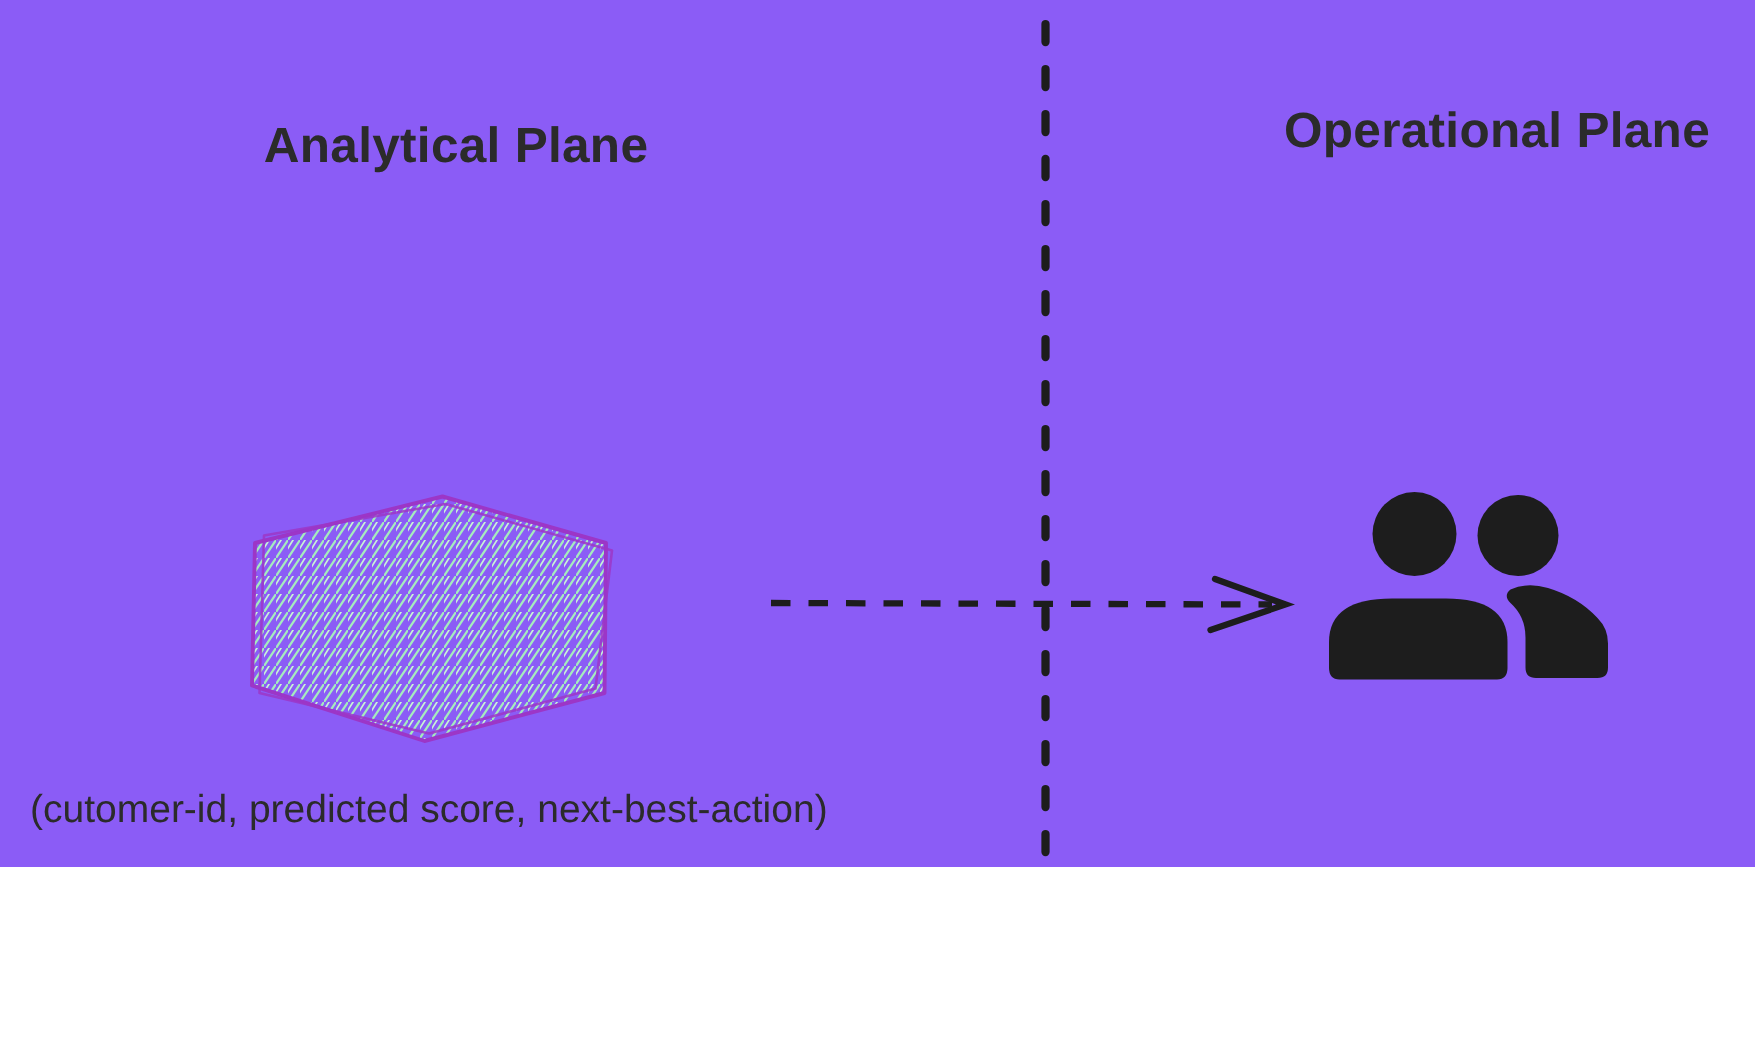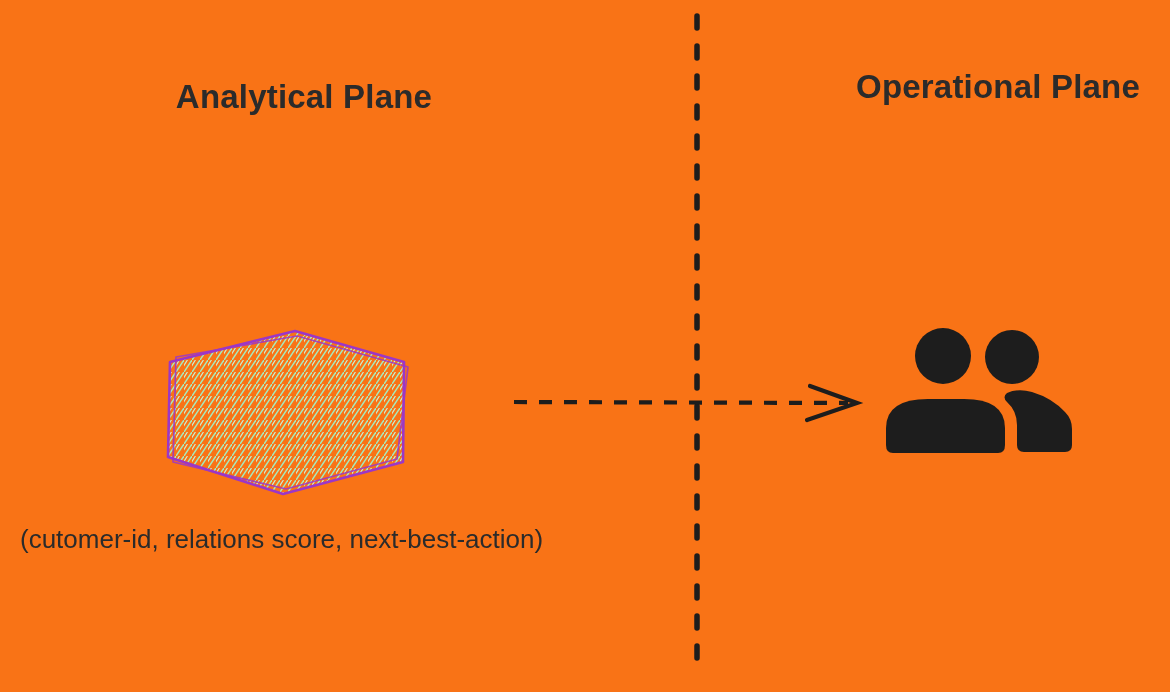--- a/index.html
+++ b/index.html
@@ -3,22 +3,22 @@
 <meta charset="utf-8">
 <style>
   html, body {
     margin: 0;
     padding: 0;
     background: #ffffff;
   }
   #canvas {
     position: relative;
     width: 1170px;
-    height: 692px;
-    background: #f97316;
+    height: 578px;
+    background: #8b5cf6;
     overflow: hidden;
     font-family: "Liberation Sans", sans-serif;
     color: #242424;
   }
   #gfx {
     position: absolute;
     left: 0;
     top: 0;
     width: 1170px;
     height: 696px;
@@ -98,16 +98,16 @@
                Q 122 75 127 71 Q 138 66 152 70 Q 172 76 185 90
                Q 192 97 192 107 L 192 123 Q 192 130 185 130 Z"></path>
     </g>
   </svg>
 
   <div class="plane-title" id="title-analytical">Analytical Plane</div>
 
   <div class="plane-title" id="title-operational">Operational Plane</div>
 
 
-  <div id="payload-note">(cutomer-id, relations score, next-best-action)</div>
+  <div id="payload-note">(cutomer-id, predicted score, next-best-action)</div>
 
 
 </div>
 
 </body></html>

